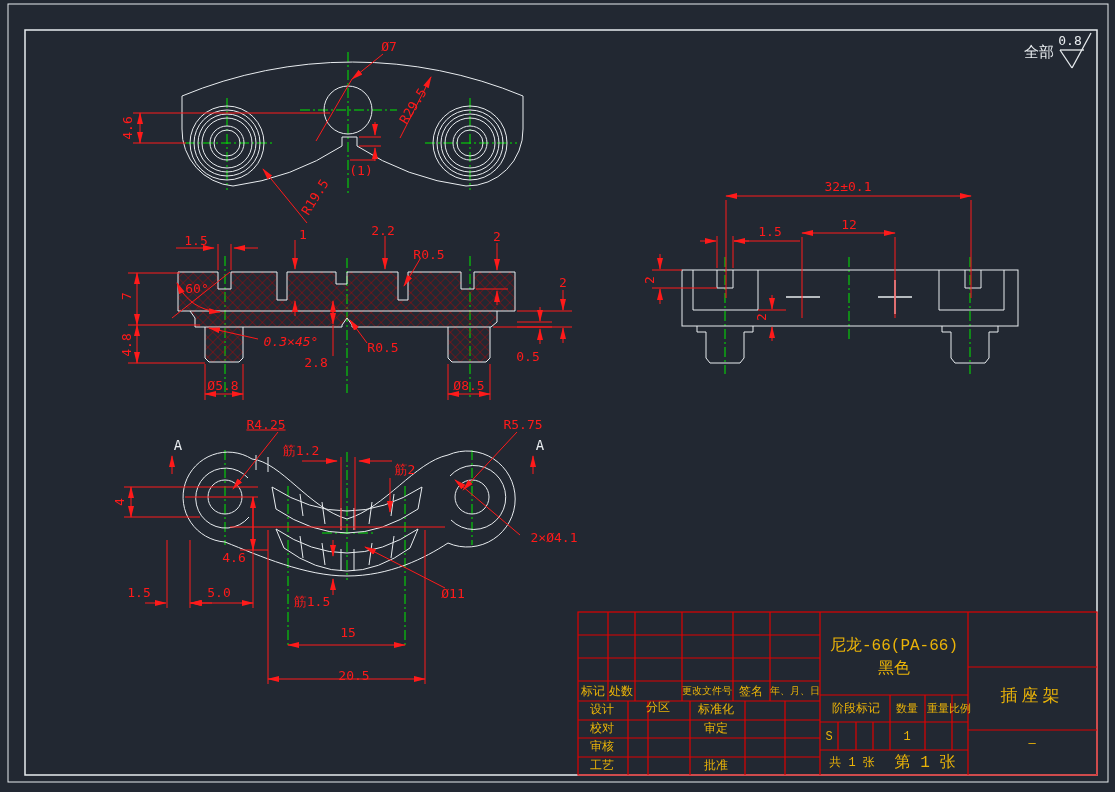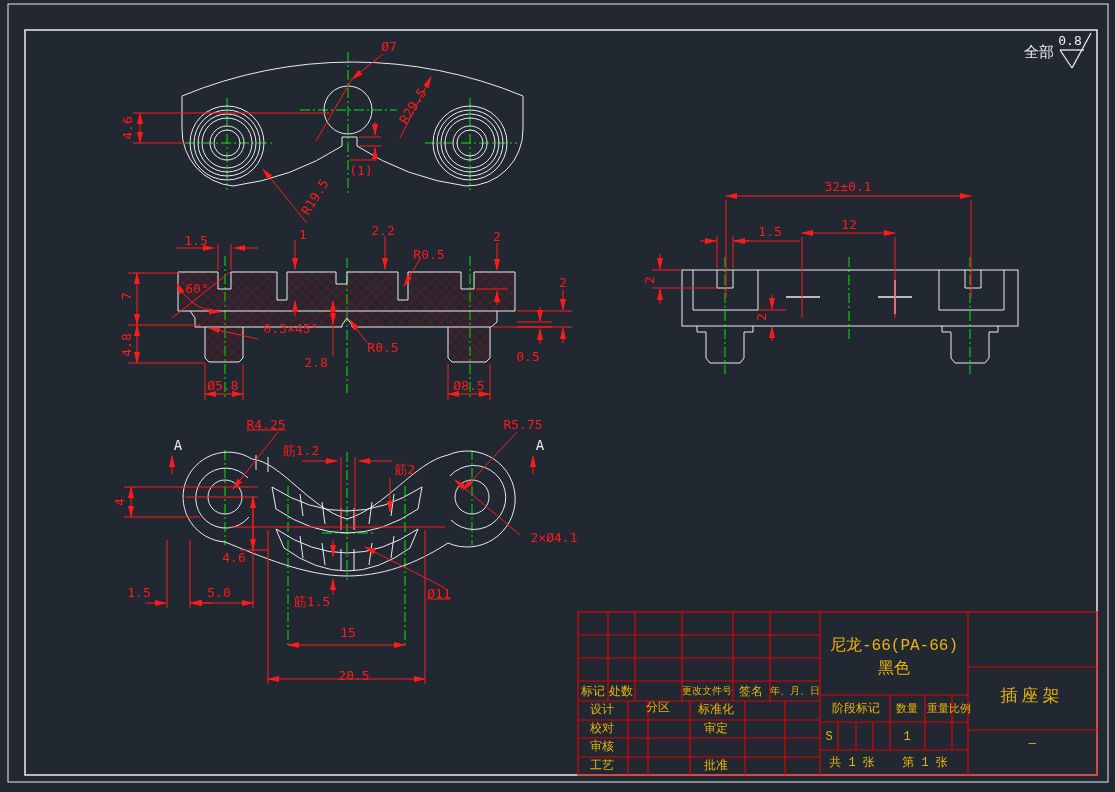--- a/index.html
+++ b/index.html
@@ -279,21 +279,21 @@
       <div class="lbl" style="left: 315px; top: 197px; transform: translate(-50%, -50%) rotate(-58deg);">R19.5</div>
       <div class="lbl" style="left: 361px; top: 170px;">(1)</div>
       <div class="lbl" style="left: 383px; top: 230px;">2.2</div>
       <div class="lbl" style="left: 196px; top: 240px;">1.5</div>
       <div class="lbl" style="left: 303px; top: 234px;">1</div>
       <div class="lbl" style="left: 497px; top: 236px;">2</div>
       <div class="lbl" style="left: 429px; top: 254px;">R0.5</div>
       <div class="lbl" style="left: 197px; top: 288px;">60°</div>
       <div class="lbl" style="left: 126px; top: 296px; transform: translate(-50%, -50%) rotate(-90deg);">7</div>
       <div class="lbl" style="left: 126px; top: 345px; transform: translate(-50%, -50%) rotate(-90deg);">4.8</div>
-      <div class="lbl" style="left: 291px; top: 328px;">0.3×45°</div>
+      <div class="lbl" style="left: 291px; top: 341px; font-style: italic;">0.3×45°</div>
       <div class="lbl" style="left: 383px; top: 347px;">R0.5</div>
       <div class="lbl" style="left: 316px; top: 362px;">2.8</div>
       <div class="lbl" style="left: 223px; top: 385px;">Ø5.8</div>
       <div class="lbl" style="left: 469px; top: 385px;">Ø8.5</div>
       <div class="lbl" style="left: 528px; top: 356px;">0.5</div>
       <div class="lbl" style="left: 563px; top: 282px;">2</div>
       <div class="lbl" style="left: 848px; top: 186px;">32±0.1</div>
       <div class="lbl" style="left: 849px; top: 224px;">12</div>
       <div class="lbl" style="left: 770px; top: 231px;">1.5</div>
       <div class="lbl" style="left: 649px; top: 280px; transform: translate(-50%, -50%) rotate(-90deg);">2</div>
@@ -303,21 +303,21 @@
       <div class="lbl" style="left: 178px; top: 445px; color: rgb(232, 236, 239); font-size: 14px;">A</div>
       <div class="lbl" style="left: 540px; top: 445px; color: rgb(232, 236, 239); font-size: 14px;">A</div>
       <div class="lbl" style="left: 301px; top: 450px;">筋1.2</div>
       <div class="lbl" style="left: 397px; top: 469px; margin-left: 8px;">筋2</div>
       <div class="lbl" style="left: 554px; top: 537px;">2×Ø4.1</div>
       <div class="lbl" style="left: 119px; top: 502px; transform: translate(-50%, -50%) rotate(-90deg);">4</div>
       <div class="lbl" style="left: 234px; top: 557px;">4.6</div>
       <div class="lbl" style="left: 139px; top: 592px;">1.5</div>
       <div class="lbl" style="left: 219px; top: 592px;">5.0</div>
       <div class="lbl" style="left: 312px; top: 601px;">筋1.5</div>
-      <div class="lbl" style="left: 439px; top: 593px; text-decoration: underline;">Ø11</div>
+      <div class="lbl" style="left: 453px; top: 593px;">Ø11</div>
       <div class="lbl" style="left: 348px; top: 632px;">15</div>
       <div class="lbl" style="left: 354px; top: 668px; margin-top: 7px;">20.5</div>
     </div>
 
 
 <div class="sf" style="left:1039px;top:52px;font-size:15px;">全部</div>
 <div class="sf" style="left:1070px;top:40px;font-size:13px;font-family:'DejaVu Sans Mono',monospace;">0.8</div>
 
 <div>
   <div class="tb-cell" style="left:593px;top:692px;font-size:12px;">标记</div>
@@ -336,18 +336,18 @@
   <div class="tb-cell" style="left:894px;top:646px;font-size:16px;">尼龙-66(PA-66)</div>
   <div class="tb-cell" style="left:894px;top:669px;font-size:16px;">黑色</div>
   <div class="tb-cell" style="left:856px;top:709px;font-size:12px;">阶段标记</div>
   <div class="tb-cell" style="left:907px;top:709px;font-size:11px;">数量</div>
   <div class="tb-cell" style="left:938px;top:709px;font-size:11px;">重量</div>
   <div class="tb-cell" style="left:960px;top:709px;font-size:11px;text-align:center;">比例</div>
   <div class="tb-cell" style="left:829px;top:737px;font-size:12px;">S</div>
   <div class="tb-cell" style="left:907px;top:737px;font-size:12px;">1</div>
   <div class="tb-cell" style="left:960px;top:768px;font-size:12px;margin-top:44px;">4:1</div>
   <div class="tb-cell" style="left:852px;top:763px;font-size:12px;">共 1 张</div>
-  <div class="tb-cell" style="left:925px;top:763px;font-size:12px;">第 1 张</div>
+  <div class="tb-cell" style="left:925px;top:763px;font-size:16px;">第 1 张</div>
   <div class="tb-cell" style="left:1032px;top:696px;font-size:17px;letter-spacing:4px;">插座架</div>
   <div class="tb-cell" style="left:1032px;top:744px;font-size:12px;">—</div>
 </div>
 
 </div>
 
 </body></html>

